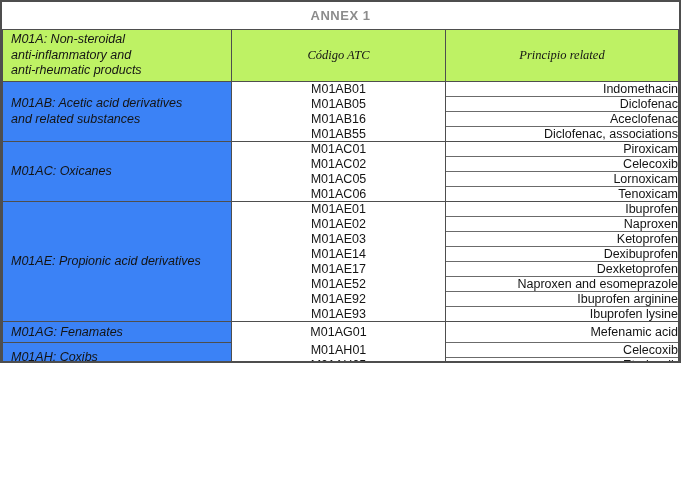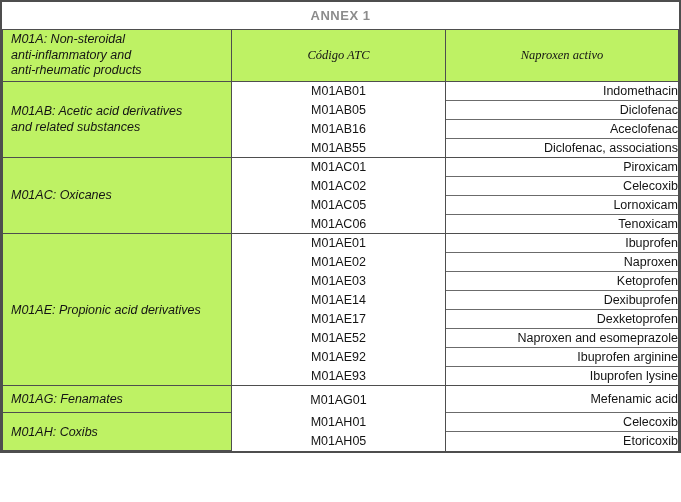--- a/index.html
+++ b/index.html
@@ -3,21 +3,21 @@
 <meta charset="utf-8">
 <style>
   * { box-sizing: border-box; }
   html, body { margin: 0; padding: 0; background: #ffffff; }
   body {
     width: 681px; height: 502px;
     font-family: "Liberation Sans", "DejaVu Sans", sans-serif;
     color: #1a1a1a;
   }
   .page {
-    width: 681px; height: 453px;
+    width: 681px; height: 363px;
     border: 2px solid #4e4e4e;
     background: #fff;
     display: flex; flex-direction: column;
     overflow: hidden;
   }
   .titles {
     flex: 0 0 auto;
     text-align: center;
     padding: 6px 8px 4px;
   }
@@ -48,21 +48,21 @@
   }
   .cell-products {
     text-align: left;
     padding: 2px 10px 2px 8px;
     white-space: pre-line;
     line-height: 1.25;
   }
   .center { text-align: center; font-family: Liberation Serif, serif; }
   
   .group-label {
-    background: #bef264;
+    background: #3b82f6;
     font-style: italic;
     border: 1.5px solid #4e4e4e;
     padding: 2px 10px 2px 8px;
     white-space: pre-line;
     text-align: left;
     line-height: 1.3;
   }
   .cell-code {
     border-left: 1.5px solid #4e4e4e;
     border-right: 1.5px solid #4e4e4e;
@@ -92,21 +92,21 @@
         <col class="c1">
           <col class="c2">
           <col class="c3">
       </colgroup>
       <thead>
         <tr class="hdr">
           <td class="cell-products">M01A:  Non-steroidal
 anti-inflammatory and
 anti-rheumatic products</td>
           <td class="center">Código ATC</td>
-          <td class="center">Naproxen activo</td>
+          <td class="center">Principio related</td>
         </tr>
       </thead>
       <tbody id="table-body">
           <tr class="gstart">
             <td rowspan="4" class="group-label">M01AB: Acetic acid derivatives
 and related substances</td>
             <td class="cell-code">M01AB01</td>
             <td class="cell-name">Indomethacin</td>
           </tr>
           <tr>

